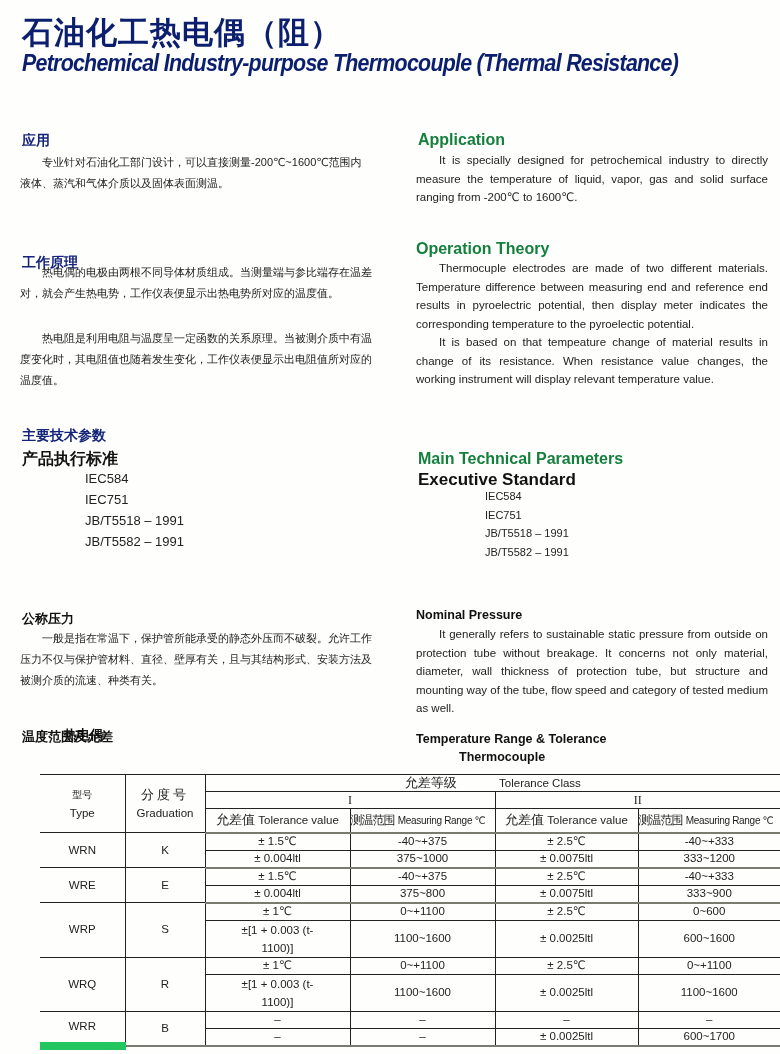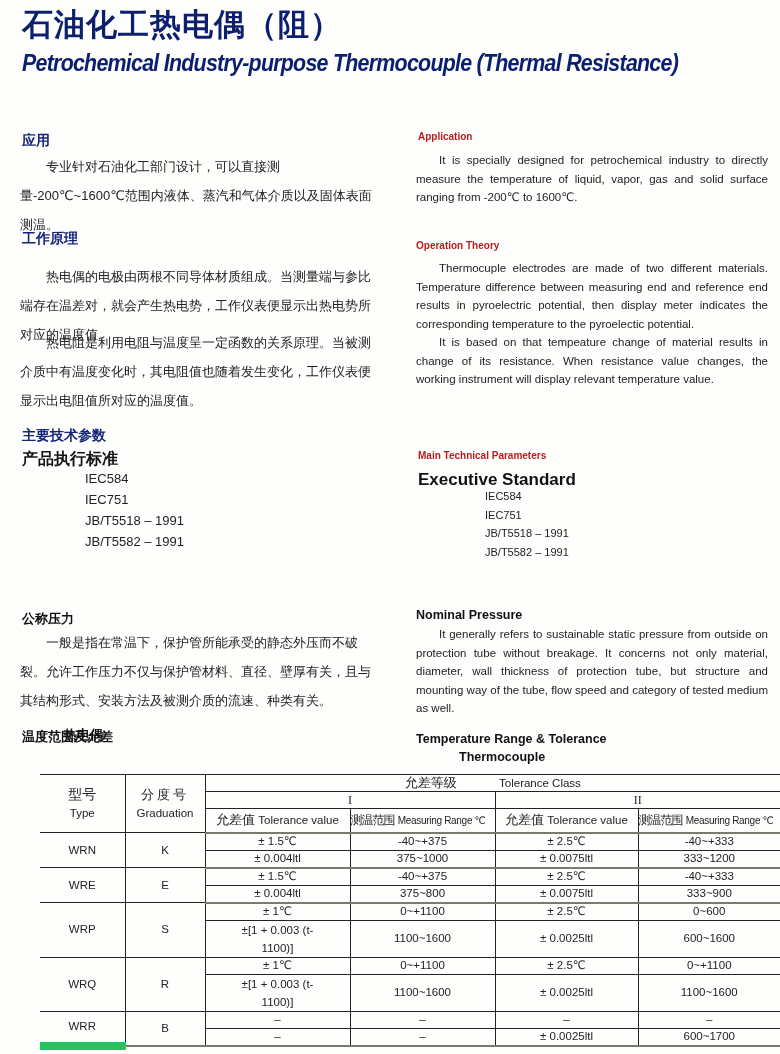--- a/index.html
+++ b/index.html
@@ -5,34 +5,34 @@
   html, body { margin: 0; padding: 0; }
   body {
     width: 780px; height: 1054px; overflow: hidden;
     background: #fefefc;
     font-family: "Liberation Sans", "DejaVu Sans", sans-serif;
     color: #1a1a1a;
     position: relative;
   }
   .abs { position: absolute; }
   .title-cn {
-    left: 22px; top: 4px;
+    left: 22px; top: 12px;
     font-size: 31px; font-weight: bold; color: #0b1f6e;
     letter-spacing: 1px; white-space: nowrap;
   }
   .title-en {
     left: 22px; top: 50px;
     font-size: 23px; font-weight: bold; font-style: italic; color: #0b1f6e;
     letter-spacing: -0.8px; white-space: nowrap;
     transform: scaleX(0.93); transform-origin: left top;
   }
   .h-cn { font-size: 14px; font-weight: bold; color: #14247a; white-space: nowrap; }
-  .h-en { font-size: 10px; font-weight: bold; color: #b91c1c; white-space: nowrap; }
+  .h-en { font-size: 16px; font-weight: bold; color: #15803d; white-space: nowrap; }
   .h-black { color: #111; }
-  .p-cn { font-size: 13px; line-height: 29px; color: #222; }
+  .p-cn { font-size: 11px; line-height: 21px; color: #222; }
   .p-en { font-size: 11.5px; line-height: 18.5px; color: #222; text-align: justify; }
   .indent { text-indent: 2em; }
   .std-list-l div { font-size: 13px; line-height: 21px; color: #222; }
   .std-list-r div { font-size: 11px; line-height: 18.5px; color: #222; }
 
   
   .tbl {
     position: absolute; left: 40px; top: 774px;
     border-collapse: collapse;
     font-size: 11.5px; color: #222;
@@ -58,21 +58,21 @@
 
 <div class="abs title-cn">石油化工热电偶（阻）</div>
 <div class="abs title-en">Petrochemical Industry-purpose Thermocouple (Thermal Resistance)</div>
 
 <div class="abs h-cn" style="left:22px; top:132px;">应用</div>
 <div class="abs p-cn indent" style="left:20px; top:152px; width:352px;">专业针对石油化工部门设计，可以直接测量-200℃~1600℃范围内液体、蒸汽和气体介质以及固体表面测温。</div>
 
 <div class="abs h-en" style="left:418px; top:131px;">Application</div>
 <div class="abs p-en indent" style="left:416px; top:151px; width:352px;">It is specially designed for petrochemical industry to directly measure the temperature of liquid, vapor, gas and solid surface ranging from -200℃ to 1600℃.</div>
 
-<div class="abs h-cn" style="left:22px; top:230px;">工作原理</div>
+<div class="abs h-cn" style="left:22px; top:254px;">工作原理</div>
 <div class="abs p-cn indent" style="left:20px; top:262px; width:354px;">热电偶的电极由两根不同导体材质组成。当测量端与参比端存在温差对，就会产生热电势，工作仪表便显示出热电势所对应的温度值。</div>
 <div class="abs p-cn indent" style="left:20px; top:328px; width:354px;">热电阻是利用电阻与温度呈一定函数的关系原理。当被测介质中有温度变化时，其电阻值也随着发生变化，工作仪表便显示出电阻值所对应的温度值。</div>
 
 <div class="abs h-en" style="left:416px; top:240px;">Operation Theory</div>
 <div class="abs p-en indent" style="left:416px; top:259px; width:352px;">Thermocuple electrodes are made of two different materials. Temperature difference between measuring end and reference end results in pyroelectric potential, then display meter indicates the corresponding temperature to the pyroelectic potential.</div>
 <div class="abs p-en indent" style="left:416px; top:333px; width:352px;">It is based on that tempeature change of material results in change of its resistance. When resistance value changes, the working instrument will display relevant temperature value.</div>
 
 <div class="abs h-cn" style="left:22px; top:427px;">主要技术参数</div>
 <div class="abs h-cn h-black" style="left:22px; top:449px; font-size:16px;">产品执行标准</div>
 <div class="abs std-list-l" style="left:85px; top:468px;">
@@ -108,21 +108,21 @@
     <col style="width:85px">
       <col style="width:80px">
       <col style="width:145px">
       <col style="width:145px">
       <col style="width:143px">
       <col style="width:142px">
   </colgroup>
   <tbody>
       <tr class="top" style="height:17px;">
     <td rowspan="3" class="nol" style="line-height:19px;">
-      <div style="font-size:14px;">型号</div>
+      <div style="font-size:10px;">型号</div>
       <div>Type</div>
     </td>
     <td rowspan="3" style="line-height:19px;">
       <div style="font-size:13px; letter-spacing:3px;">分度号</div>
       <div>Graduation</div>
     </td>
     <td colspan="4" class="nor">
       <span style="font-size:13px;">允差等级</span>
       <span style="display:inline-block; width:36px;"></span>
       <span>Tolerance Class</span>

